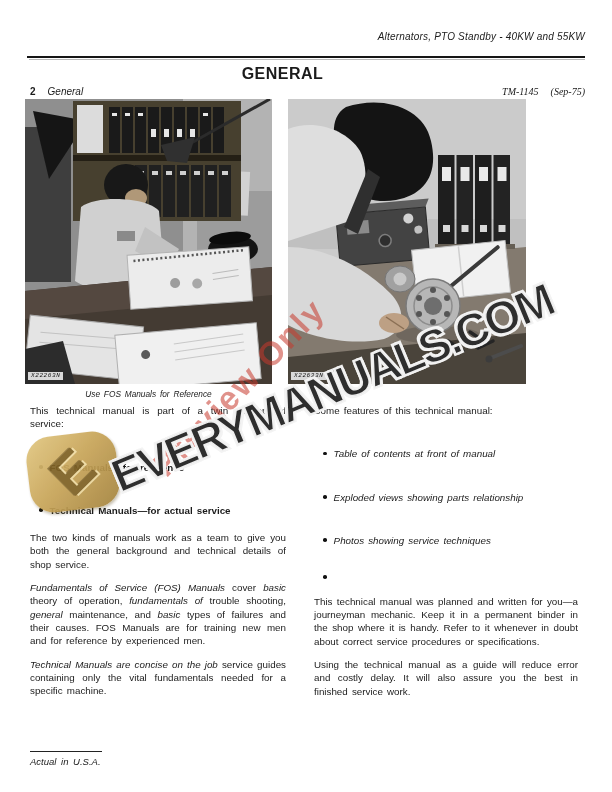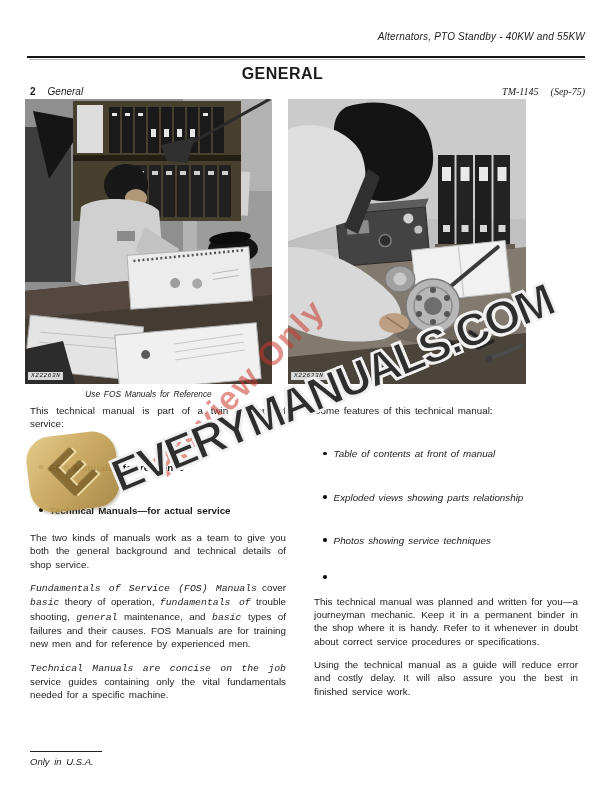--- a/index.html
+++ b/index.html
@@ -2,21 +2,21 @@
 <html><head>
 <meta charset="utf-8">
 <style>
   html,body{margin:0;padding:0;background:#e9e9e9;}
   .page{
     position:relative;width:612px;height:792px;background:#ffffff;
     font-family:"Liberation Sans",sans-serif;color:#1b1b1b;overflow:hidden;
     margin:0 auto;
   }
   .abs{position:absolute;}
-  .it{font-style:italic;font-family:Liberation Mono, monospace;}
+  .it{font-style:italic;}
 
   
   .hdr1{top:31px;right:27px;font-size:10px;font-style:italic;letter-spacing:.2px;margin-left:8px;}
   .hdr2{top:44px;left:30px;right:27px;font-size:10px;margin-top:42px;}
   .hdr2 .left{float:left;}
   .hdr2 .right{float:right;font-style:italic;font-family:Liberation Serif, serif;}
   .pagenum{font-weight:bold;margin-right:12px;}
   .sect{font-style:italic;}
   .docdate{margin-left:12px;}
   .hdr-rule{top:56px;left:27px;width:558px;height:2px;background:#161616;}
@@ -289,21 +289,21 @@
       <span>Photos showing service techniques</span>
     </div>
     <div class="bullet rb">
       <span class="dot"></span>
     </div>
     <p class="after-bullets">This technical manual was planned and written for you—a journeyman mechanic. Keep it in a permanent binder in the shop where it is handy. Refer to it whenever in doubt about correct service procedures or specifications.</p>
     <p>Using the technical manual as a guide will reduce error and costly delay. It will also assure you the best in finished service work.</p>
   </div>
 
   <div class="abs ftr-rule"></div>
-  <div class="abs ftr">Only in U.S.A.</div>
+  <div class="abs ftr">Actual in U.S.A.</div>
 
   <div class="abs wm-logo">
     <span class="glyph">E</span>
   </div>
   <div class="abs wm-red">Preview Only</div>
   <div class="abs wm-main">EVERYMANUALS.COM</div>
 
 </div>
 
 </body></html>

